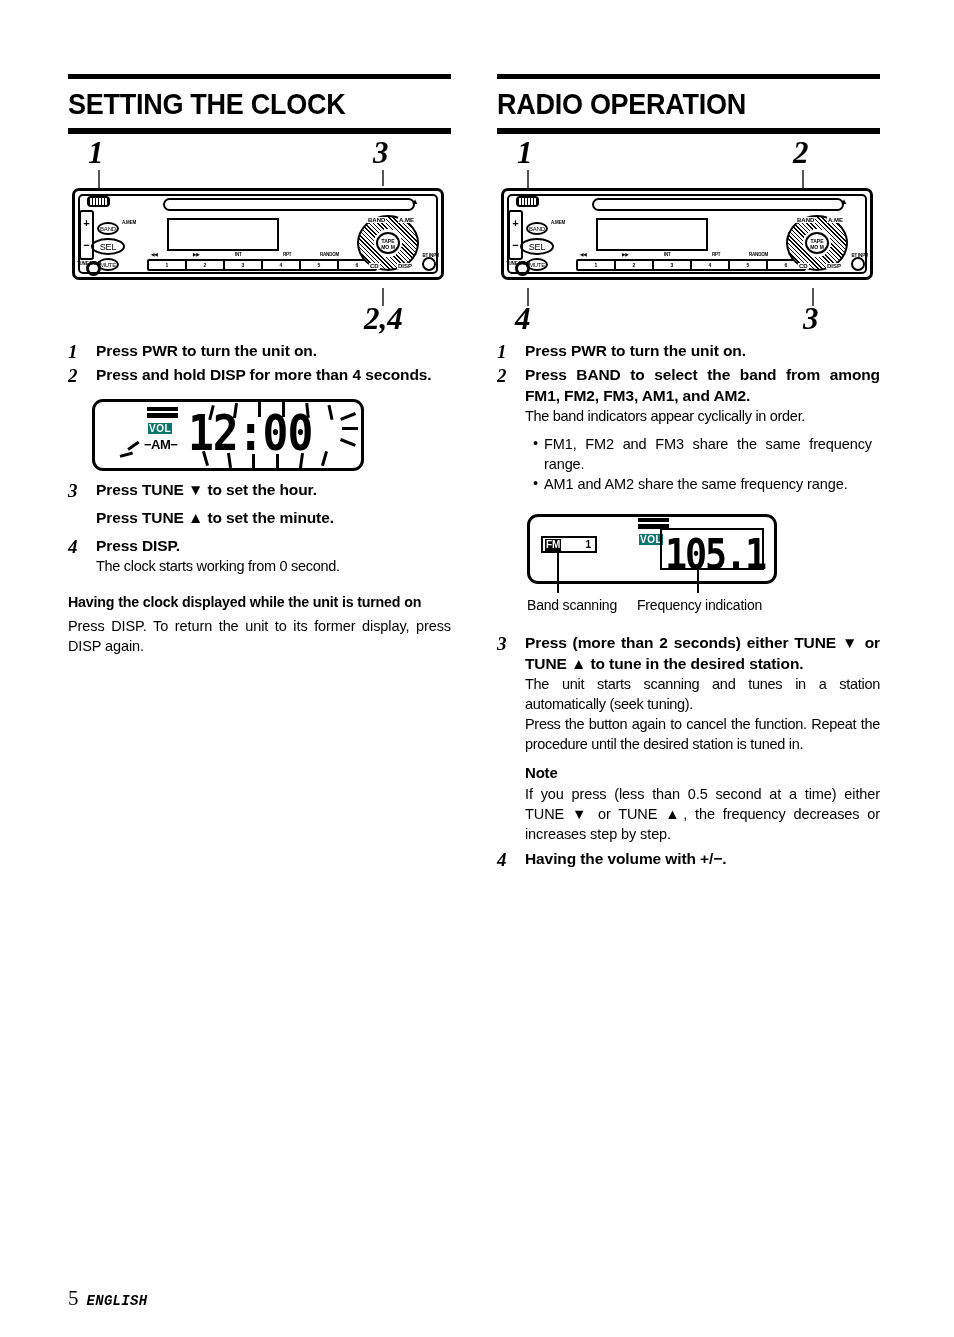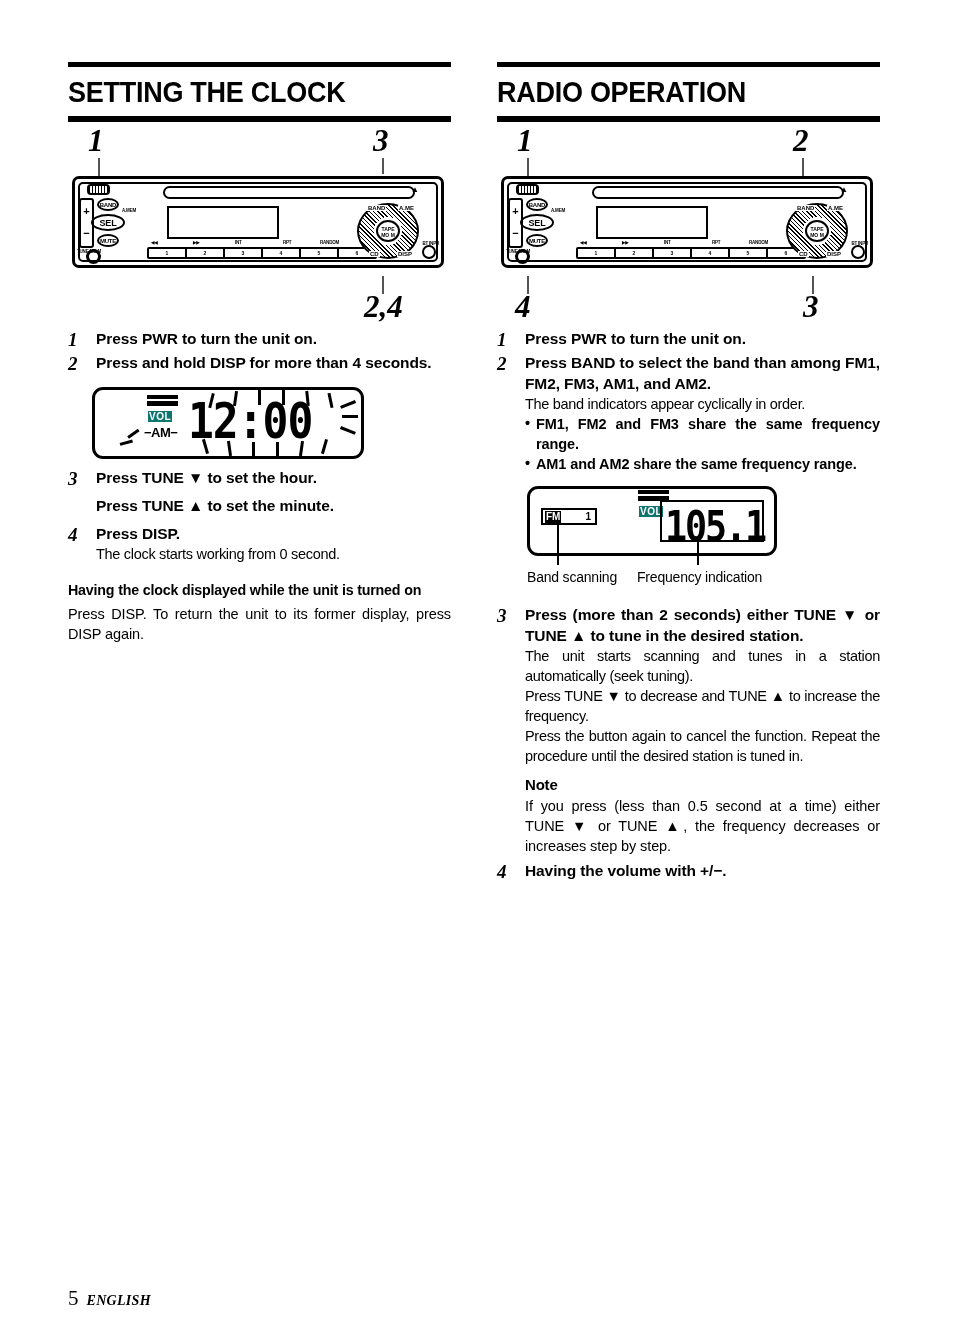--- a/index.html
+++ b/index.html
@@ -17,21 +17,21 @@
     overflow: hidden;
   }
   .page {
     position: absolute;
     inset: 0;
   }
 
   
   .col {
     position: absolute;
-    top: 62px;
+    top: 74px;
     width: 383px;
   }
   .col-left  { left: 68px; }
   .col-right { left: 497px; }
 
   
   .sec-head {
     position: relative;
     margin: 0;
   }
@@ -121,25 +121,26 @@
     border: 2px solid #000;
     box-sizing: border-box;
   }
   
   .btn-oval {
     position: absolute;
     border: 2px solid #000;
     border-radius: 50%;
     box-sizing: border-box;
     font-size: 6px;
-    font-weight: bold;
+    font-weight: normal;
     text-align: center;
     font-family: "Liberation Sans", sans-serif;
     letter-spacing: -0.2px;
     overflow: hidden;
+    margin-top: 12px;
   }
   .btn-pwr {
     position: absolute;
     left: 12px; top: 5px;
     width: 23px; height: 11px;
     border: 2px solid #000;
     border-radius: 4px;
     box-sizing: border-box;
     background: repeating-linear-gradient(90deg,#000 0 1px,#fff 1px 3px);
     font-size: 5px;
@@ -271,26 +272,25 @@
     line-height: 21px;
     letter-spacing: -0.1px;
   }
   .just { text-align: justify; }
   .step-sub {
     font-size: 14.5px;
     line-height: 20px;
     letter-spacing: -0.3px;
   }
   .bullets {
-    margin: 0;
+    margin: 8px;
     padding: 0;
     list-style: none;
     font-size: 14.5px;
     line-height: 20px;
-    font-weight: bold;
   }
   .bullets li {
     position: relative;
     padding-left: 11px;
     text-align: justify;
     letter-spacing: -0.1px;
   }
   .bullets li:before {
     content: "\2022";
     position: absolute;
@@ -431,21 +431,21 @@
     bottom: 26px;
     display: flex;
     align-items: baseline;
     gap: 8px;
   }
   .footer-page {
     font-family: "Liberation Serif", serif;
     font-size: 21px;
   }
   .footer-lang {
-    font-family: Liberation Serif, serif;
+    font-family: Liberation Mono, monospace;
     font-weight: bold;
     font-style: italic;
     font-size: 14px;
     letter-spacing: 0.3px;
   }
 </style>
 </head>
 <body>
 
 <div class="page">
@@ -642,21 +642,21 @@
     <div class="steps">
       <div class="step">
         <div class="step-num">1</div>
         <div class="step-body">
           <div class="step-title">Press PWR to turn the unit on.</div>
         </div>
       </div>
       <div class="step">
         <div class="step-num">2</div>
         <div class="step-body">
-          <div class="step-title just">Press BAND to select the band than among FM1, FM2, FM3, AM1, and AM2.</div>
+          <div class="step-title just">Press BAND to select the band from among FM1, FM2, FM3, AM1, and AM2.</div>
           <div class="step-sub">The band indicators appear cyclically in order.</div>
           <ul class="bullets">
             <li>FM1, FM2 and FM3 share the same frequency range.</li>
             <li>AM1 and AM2 share the same frequency range.</li>
           </ul>
         </div>
       </div>
     </div>
 
     <div class="lcd-fig" style="margin-left:30px;width:250px;height:110px;">
@@ -680,21 +680,20 @@
       <div class="callout-line" style="left:170px;top:56px;height:23px;"></div>
       <div class="callout-txt" style="left:110px;top:82px;">Frequency indication</div>
     </div>
 
     <div class="steps" style="margin-top:6px;">
       <div class="step">
         <div class="step-num">3</div>
         <div class="step-body">
           <div class="step-title just">Press (more than 2 seconds) either TUNE ▼ or TUNE ▲ to tune in the desired station.</div>
           <div class="step-sub just">The unit starts scanning and tunes in a station automatically (seek tuning).</div>
-          <div class="step-sub just">Press TUNE ▼ to decrease and TUNE ▲ to increase the frequency.</div>
           <div class="step-sub just">Press the button again to cancel the function. Repeat the procedure until the desired station is tuned in.</div>
         </div>
       </div>
     </div>
 
     <div class="indent" style="margin-top:8px;">
       <div class="note-head">Note</div>
       <div class="para">If you press (less than 0.5 second at a time) either TUNE ▼ or TUNE ▲, the frequency decreases or increases step by step.</div>
     </div>
 

